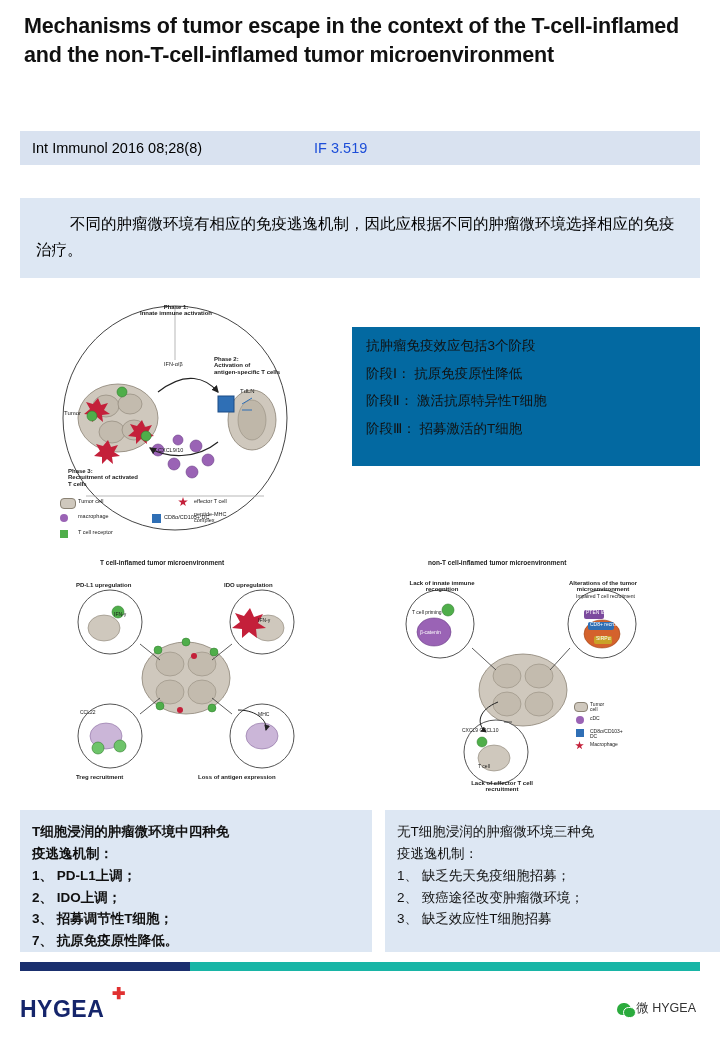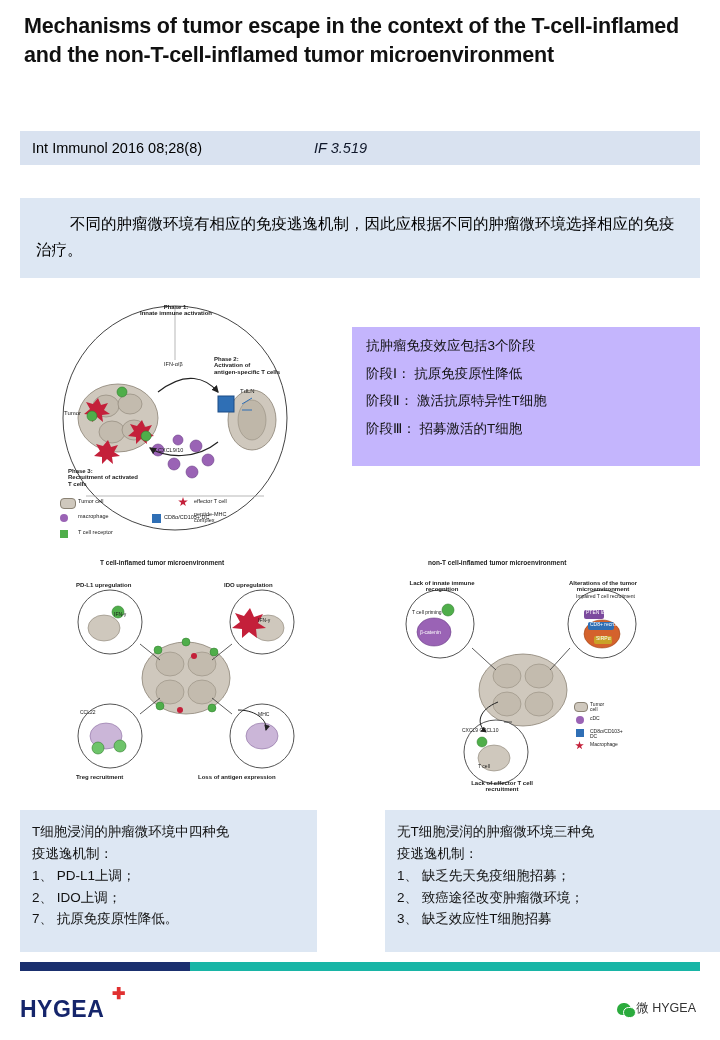--- a/index.html
+++ b/index.html
@@ -42,23 +42,22 @@
     display: flex;
     align-items: center;
   }
   .journal-name {
     font-size: 14.5px;
     color: #000000;
     margin-left: 12px;
   }
   .journal-if {
     font-size: 14.5px;
-    color: #0f172a;
+    color: #1d4ed8;
     margin-left: 112px;
-    font-style: italic;
   }
   
   .summary-box {
     position: absolute;
     left: 20px;
     top: 198px;
     width: 680px;
     height: 80px;
     background: #dde7f3;
     box-sizing: border-box;
@@ -78,21 +77,21 @@
     width: 258px;
     height: 240px;
   }
   
   .stage-box {
     position: absolute;
     left: 352px;
     top: 327px;
     width: 348px;
     height: 139px;
-    background: #c4b5fd;
+    background: #0369a1;
     box-sizing: border-box;
     padding: 12px 0 0 14px;
   }
   .stage-line {
     font-size: 13.5px;
     color: #111111;
     line-height: 1.0;
     margin-bottom: 14px;
   }
   
@@ -113,22 +112,23 @@
   
   .concl {
     position: absolute;
     background: #dde7f3;
     box-sizing: border-box;
     padding: 11px 12px 0 12px;
   }
   .concl-left {
     left: 20px;
     top: 810px;
-    width: 297px;
+    width: 352px;
     height: 142px;
+    font-weight: bold;
   }
   .concl-right {
     left: 385px;
     top: 810px;
     width: 370px;
     height: 142px;
   }
   .concl-line {
     font-size: 13.5px;
     line-height: 1.62;
@@ -427,20 +427,21 @@
       <div style="position:absolute; left:1px; top:41px; width:9px; height:9px; background:#c4203a; clip-path:polygon(50% 0%,61% 35%,98% 35%,68% 57%,79% 91%,50% 70%,21% 91%,32% 57%,2% 35%,39% 35%);"></div>
       <div class="ft" style="left:16px; top:42px; font-size:5px;">Macrophage</div>
     </div>
   </div>
 
   <div class="concl concl-left">
     <div class="concl-line">T细胞浸润的肿瘤微环境中四种免</div>
     <div class="concl-line">疫逃逸机制：</div>
     <div class="concl-line">1、 PD-L1上调；</div>
     <div class="concl-line">2、 IDO上调；</div>
+    <div class="concl-line">3、 招募调节性T细胞；</div>
     <div class="concl-line">7、 抗原免疫原性降低。</div>
   </div>
 
   <div class="concl concl-right">
     <div class="concl-line">无T细胞浸润的肿瘤微环境三种免</div>
     <div class="concl-line">疫逃逸机制：</div>
     <div class="concl-line">1、 缺乏先天免疫细胞招募；</div>
     <div class="concl-line">2、 致癌途径改变肿瘤微环境；</div>
     <div class="concl-line">3、 缺乏效应性T细胞招募</div>
   </div>

